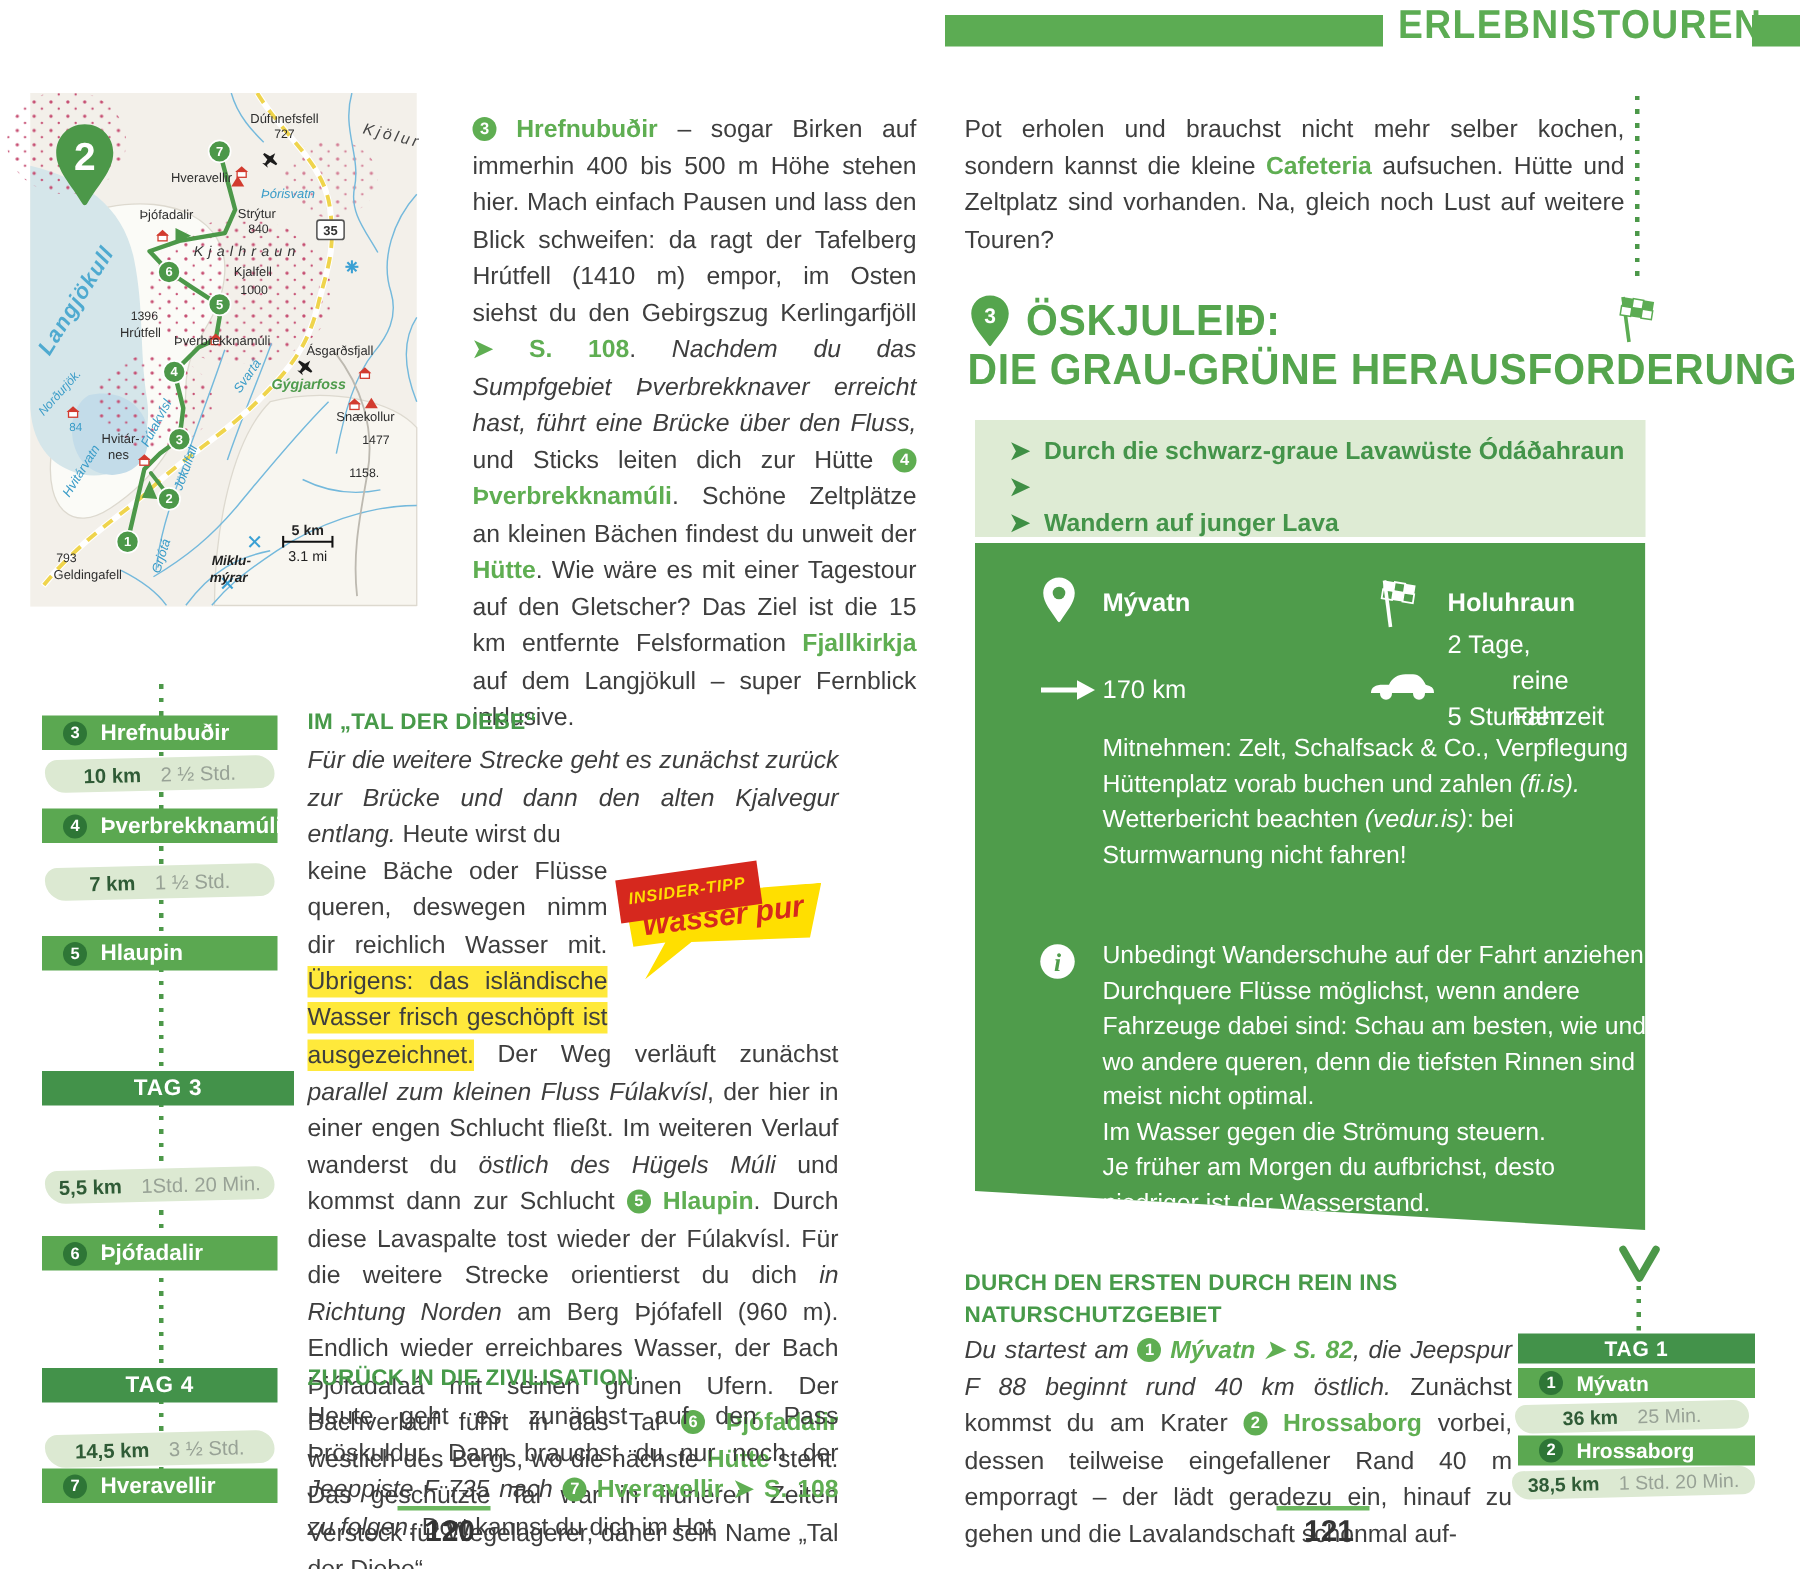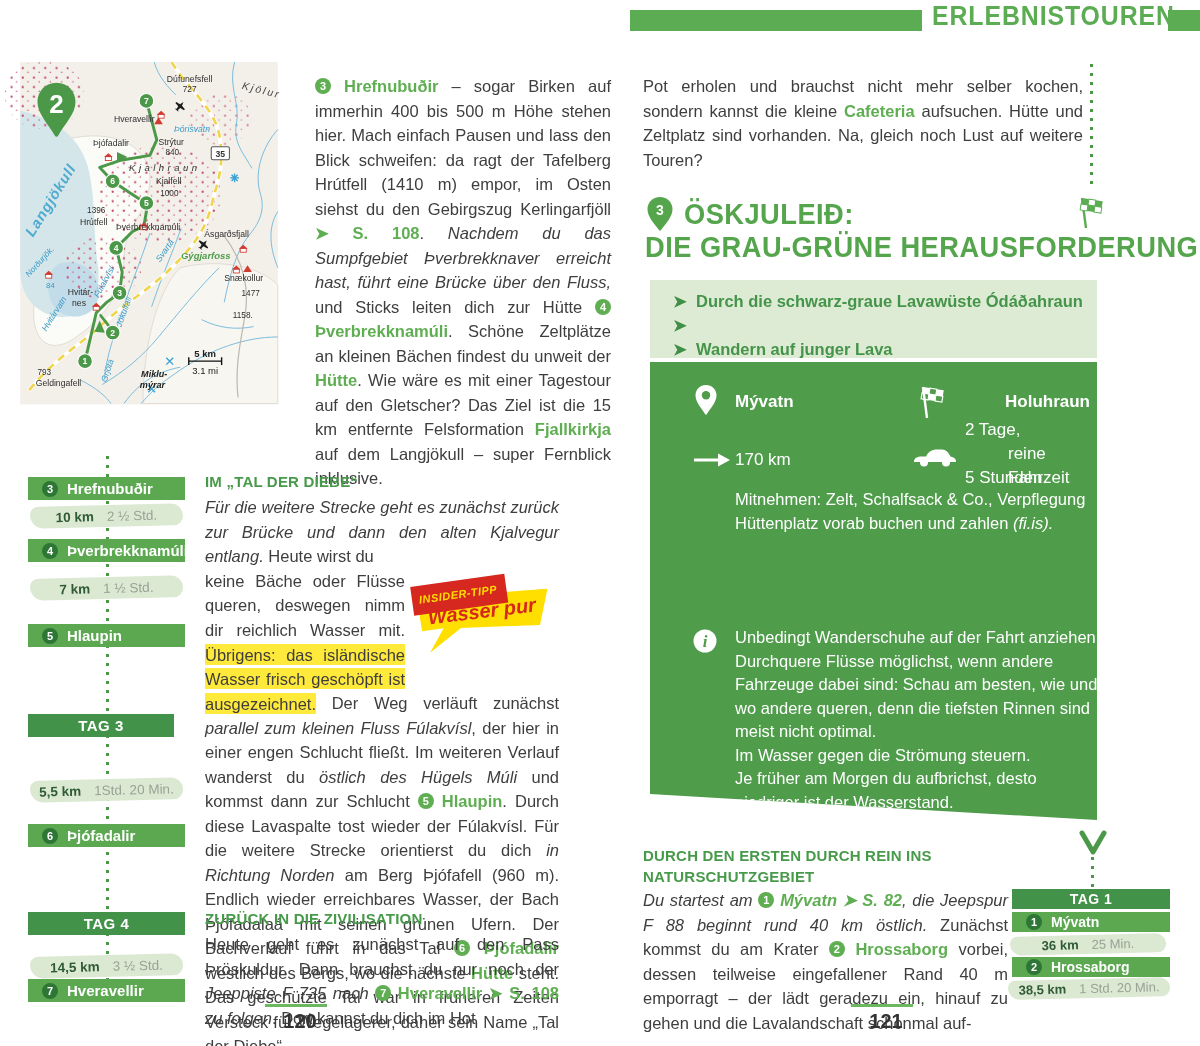--- a/index.html
+++ b/index.html
@@ -234,21 +234,21 @@
     <span>Þverbrekknamúli</span>
   </div>
   <div class="swatch" style="left:30px;top:577px;width:153px;height:22px;">
     <span class="km">7 km</span>
     <span class="tm">1 ½ Std.</span>
   </div>
   <div class="sbar" style="left:28px;top:624px;width:157px;height:23px;">
     <span class="bar-num">5</span>
     <span>Hlaupin</span>
   </div>
-  <div class="sbar day" style="left:28px;top:714px;width:146px;height:23px;">
+  <div class="sbar day" style="left:28px;top:714px;width:168px;height:23px;">
     <span>TAG 3</span>
   </div>
   <div class="swatch" style="left:30px;top:779px;width:153px;height:22px;">
     <span class="km">5,5 km</span>
     <span class="tm">1Std. 20 Min.</span>
   </div>
   <div class="sbar" style="left:28px;top:824px;width:157px;height:23px;">
     <span class="bar-num">6</span>
     <span>Þjófadalir</span>
   </div>
@@ -338,37 +338,38 @@
       <line x1="7" y1="5" x2="11" y2="36" stroke="#fff" stroke-width="2.4"></line>
       <g transform="translate(7,5) rotate(9)">
         <rect x="0" y="0" width="7" height="6" fill="#fff"></rect>
           <rect x="7" y="0" width="7" height="6" fill="none" stroke="#fff" stroke-width="1.2"></rect>
           <rect x="14" y="0" width="7" height="6" fill="#fff"></rect>
         <rect x="0" y="6" width="7" height="6" fill="none" stroke="#fff" stroke-width="1.2"></rect>
           <rect x="7" y="6" width="7" height="6" fill="#fff"></rect>
           <rect x="14" y="6" width="7" height="6" fill="none" stroke="#fff" stroke-width="1.2"></rect>
       </g>
     </svg>
-    <div class="gb-label" style="left:315px;top:28px;margin-left:40px;">Holuhraun</div>
+    <div class="gb-label" style="left:315px;top:28px;">Holuhraun</div>
     <div class="gb-label" style="left:315px;top:56px;font-weight:400;">2 Tage,</div>
     <div class="gb-label" style="left:315px;top:80px;font-weight:400;margin-left:43px;">reine Fahrzeit</div>
     <div class="gb-label" style="left:315px;top:104px;font-weight:400;">5 Stunden</div>
     <svg style="position:absolute;left:42px;top:90px;" width="40" height="16">
       <line x1="2" y1="8" x2="27" y2="8" stroke="#fff" stroke-width="3.2"></line>
       <polygon points="26,1.5 38,8 26,14.5" fill="#fff"></polygon>
     </svg>
     <div class="gb-label" style="left:85px;top:86px;font-weight:400;">170 km</div>
     <svg style="position:absolute;left:262px;top:84px;" width="46" height="22">
       <path d="M2,16 C2,12 5,10.5 10,10.5 L14,10.5 C16,6 20,3.5 25,3.5 L30,3.5 C34,3.5 36.5,6.5 38.5,10.5 L40,11 C43,12 44,13 44,16 Z" fill="#fff"></path>
       <circle cx="12" cy="16.5" r="4" fill="#fff"></circle>
         <circle cx="34" cy="16.5" r="4" fill="#fff"></circle>
     </svg>
     <div class="gb-text" style="left:85px;top:126px;width:362px;">
       <div>Mitnehmen: Zelt, Schalfsack &amp; Co., Verpflegung</div>
       <div><span>Hüttenplatz vorab buchen und zahlen </span><span class="seg-i">(fi.is).</span></div>
+      <div><span>Wetterbericht beachten </span><span class="seg-i">(vedur.is)</span><span>: bei Sturmwarnung nicht fahren!</span></div>
     </div>
     <svg style="position:absolute;left:42px;top:266px;" width="26" height="26">
       <circle cx="13" cy="13" r="11.5" fill="#fff"></circle>
       <text x="13" y="19" text-anchor="middle" font-size="17" font-weight="bold" fill="#4F9C4B" font-family="Liberation Serif,serif" font-style="italic">i</text>
     </svg>
     <div class="gb-text" style="left:85px;top:264px;width:368px;">
       <div>Unbedingt Wanderschuhe auf der Fahrt anziehen.</div>
       <div>Durchquere Flüsse möglichst, wenn andere Fahrzeuge dabei sind: Schau am besten, wie und wo andere queren, denn die tiefsten Rinnen sind meist nicht optimal.</div>
       <div>Im Wasser gegen die Strömung steuern.</div>
       <div>Je früher am Morgen du aufbrichst, desto niedriger ist der Wasserstand.</div>

